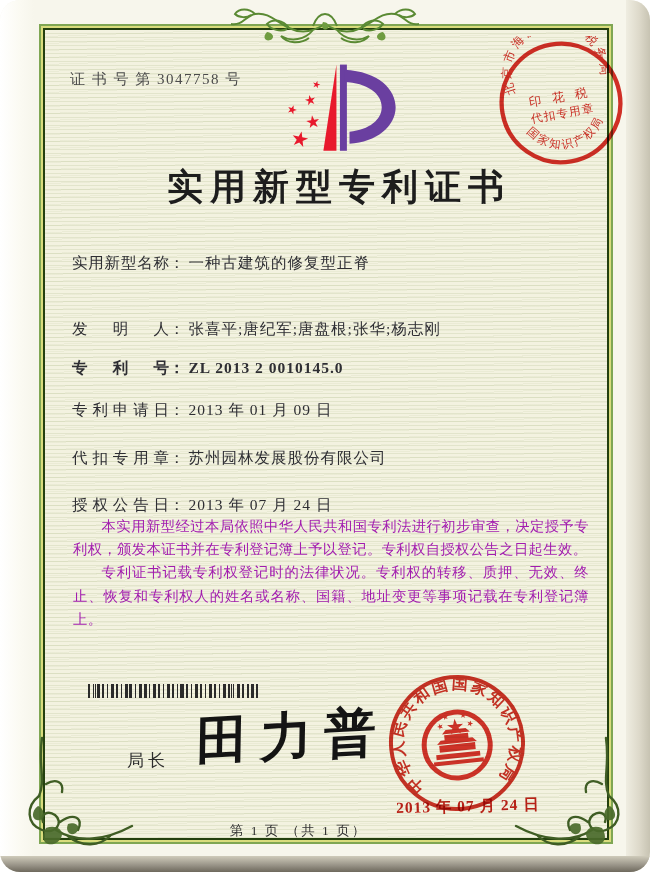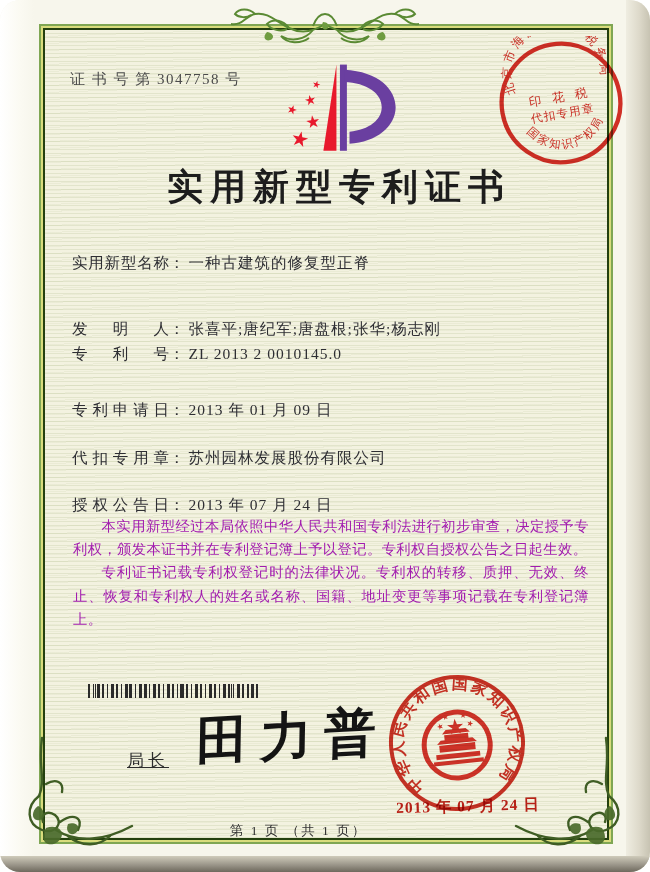--- a/index.html
+++ b/index.html
@@ -49,40 +49,40 @@
 
   .title{
     position:absolute;left:39px;top:163px;width:570px;z-index:5;
     text-align:center;font-size:36px;font-weight:bold;color:#1d1d1d;letter-spacing:7px;margin-left:15px;
   }
 
   .fields{position:absolute;left:72px;top:253px;width:480px;z-index:5;}
   .field-row{position:absolute;left:0;font-size:15.5px;color:#2e2e33;white-space:nowrap;}
   .field-row:nth-child(1){top:0;}
   .field-row:nth-child(2){top:66px;}
-  .field-row:nth-child(3){top:91px;}
+  .field-row:nth-child(3){top:105px;font-weight:bold;}
   .field-row:nth-child(4){top:147px;}
   .field-row:nth-child(5){top:195px;}
   .field-row:nth-child(6){top:242px;}
   .field-label{display:inline-block;width:97px;text-align:justify;text-align-last:justify;}
   .field-colon{display:inline-block;margin-right:4px;}
   .field-value{letter-spacing:1px;margin-top:20px;}
 
   .paras{position:absolute;left:73px;top:515px;width:516px;z-index:5;
     font-size:14.3px;line-height:23.2px;color:#a21caf;text-align:justify;letter-spacing:.4px;}
   .paras p{margin:0;text-indent:2em;}
 
   #barcode{position:absolute;left:88px;top:684px;width:172px;height:14px;z-index:5;
     background-image:
       repeating-linear-gradient(90deg,#2b2b2b 0 2px,rgba(0,0,0,0) 2px 5px,#2b2b2b 5px 6px,rgba(0,0,0,0) 6px 9px,#2b2b2b 9px 12px,rgba(0,0,0,0) 12px 14px),
       repeating-linear-gradient(90deg,rgba(0,0,0,0) 0 7px,#2b2b2b 7px 8px,rgba(0,0,0,0) 8px 17px);
   }
 
   .signer-label{position:absolute;left:127px;top:749px;z-index:5;
-    font-size:17px;letter-spacing:4px;color:#2c2c2c;text-decoration:underline;}
+    font-size:17px;letter-spacing:4px;color:#2c2c2c;}
   .signature{position:absolute;left:196px;top:702px;z-index:5;
     font-size:52px;font-weight:600;color:#141414;letter-spacing:12px;
     transform:rotate(-3deg) skewX(-4deg);white-space:nowrap;}
 
   #gov-seal{position:absolute;left:382px;top:668px;width:150px;height:150px;z-index:20;
     mix-blend-mode:multiply;opacity:.93;}
   .seal-date{position:absolute;left:396px;top:796px;width:160px;z-index:20;
     color:#c3231a;font-size:15.5px;font-weight:bold;letter-spacing:1px;
     transform:rotate(-1.5deg);mix-blend-mode:multiply;white-space:nowrap;}
 

